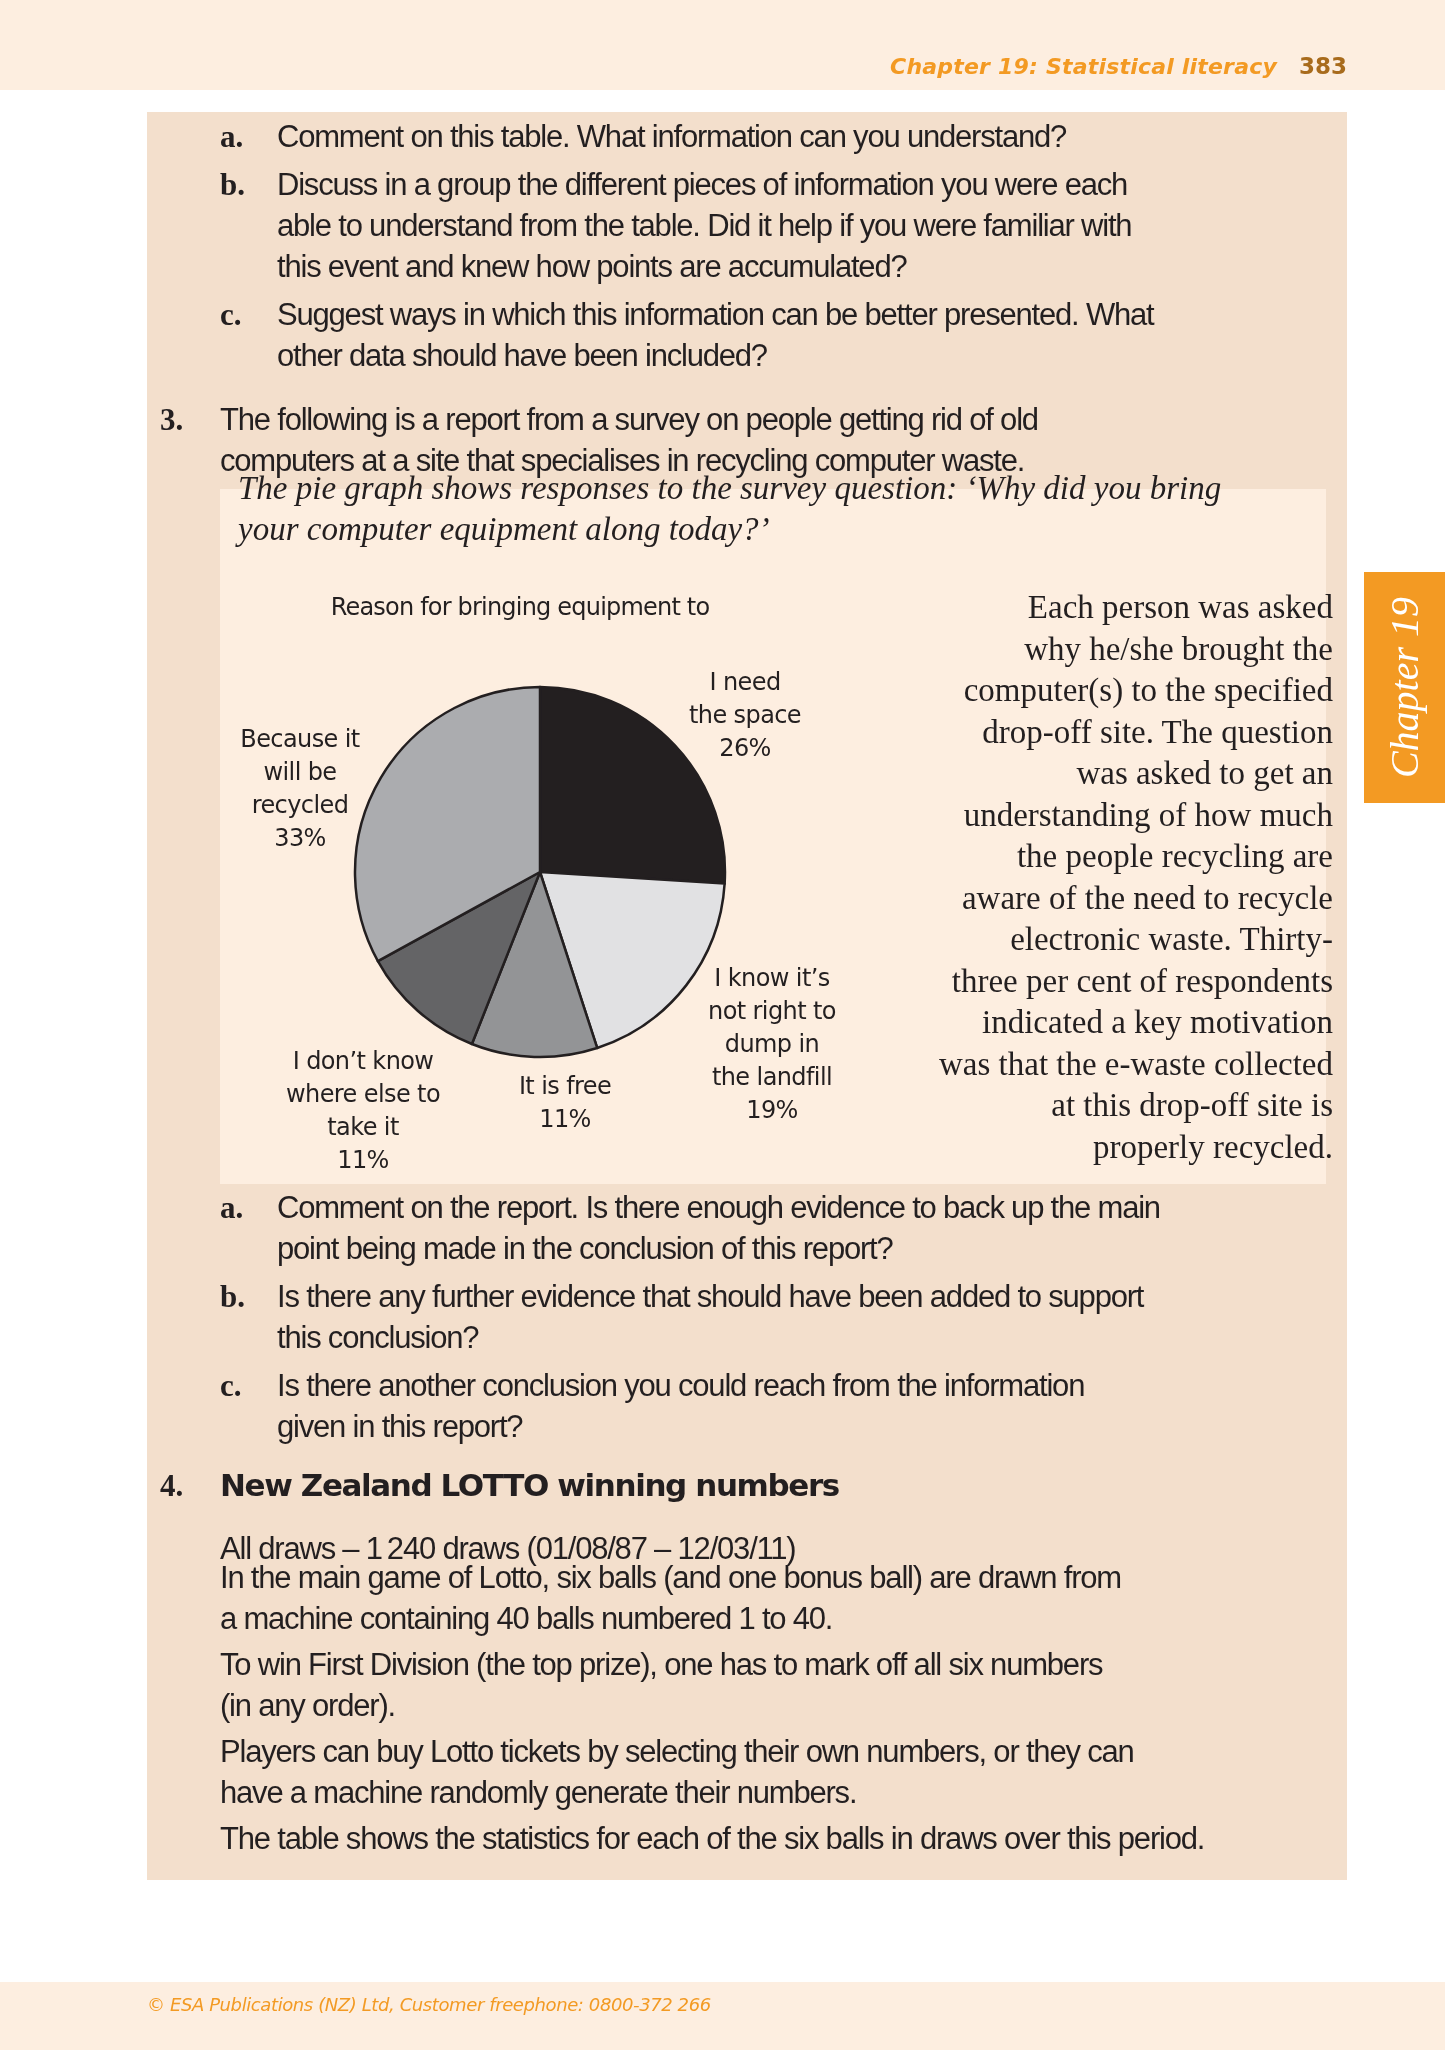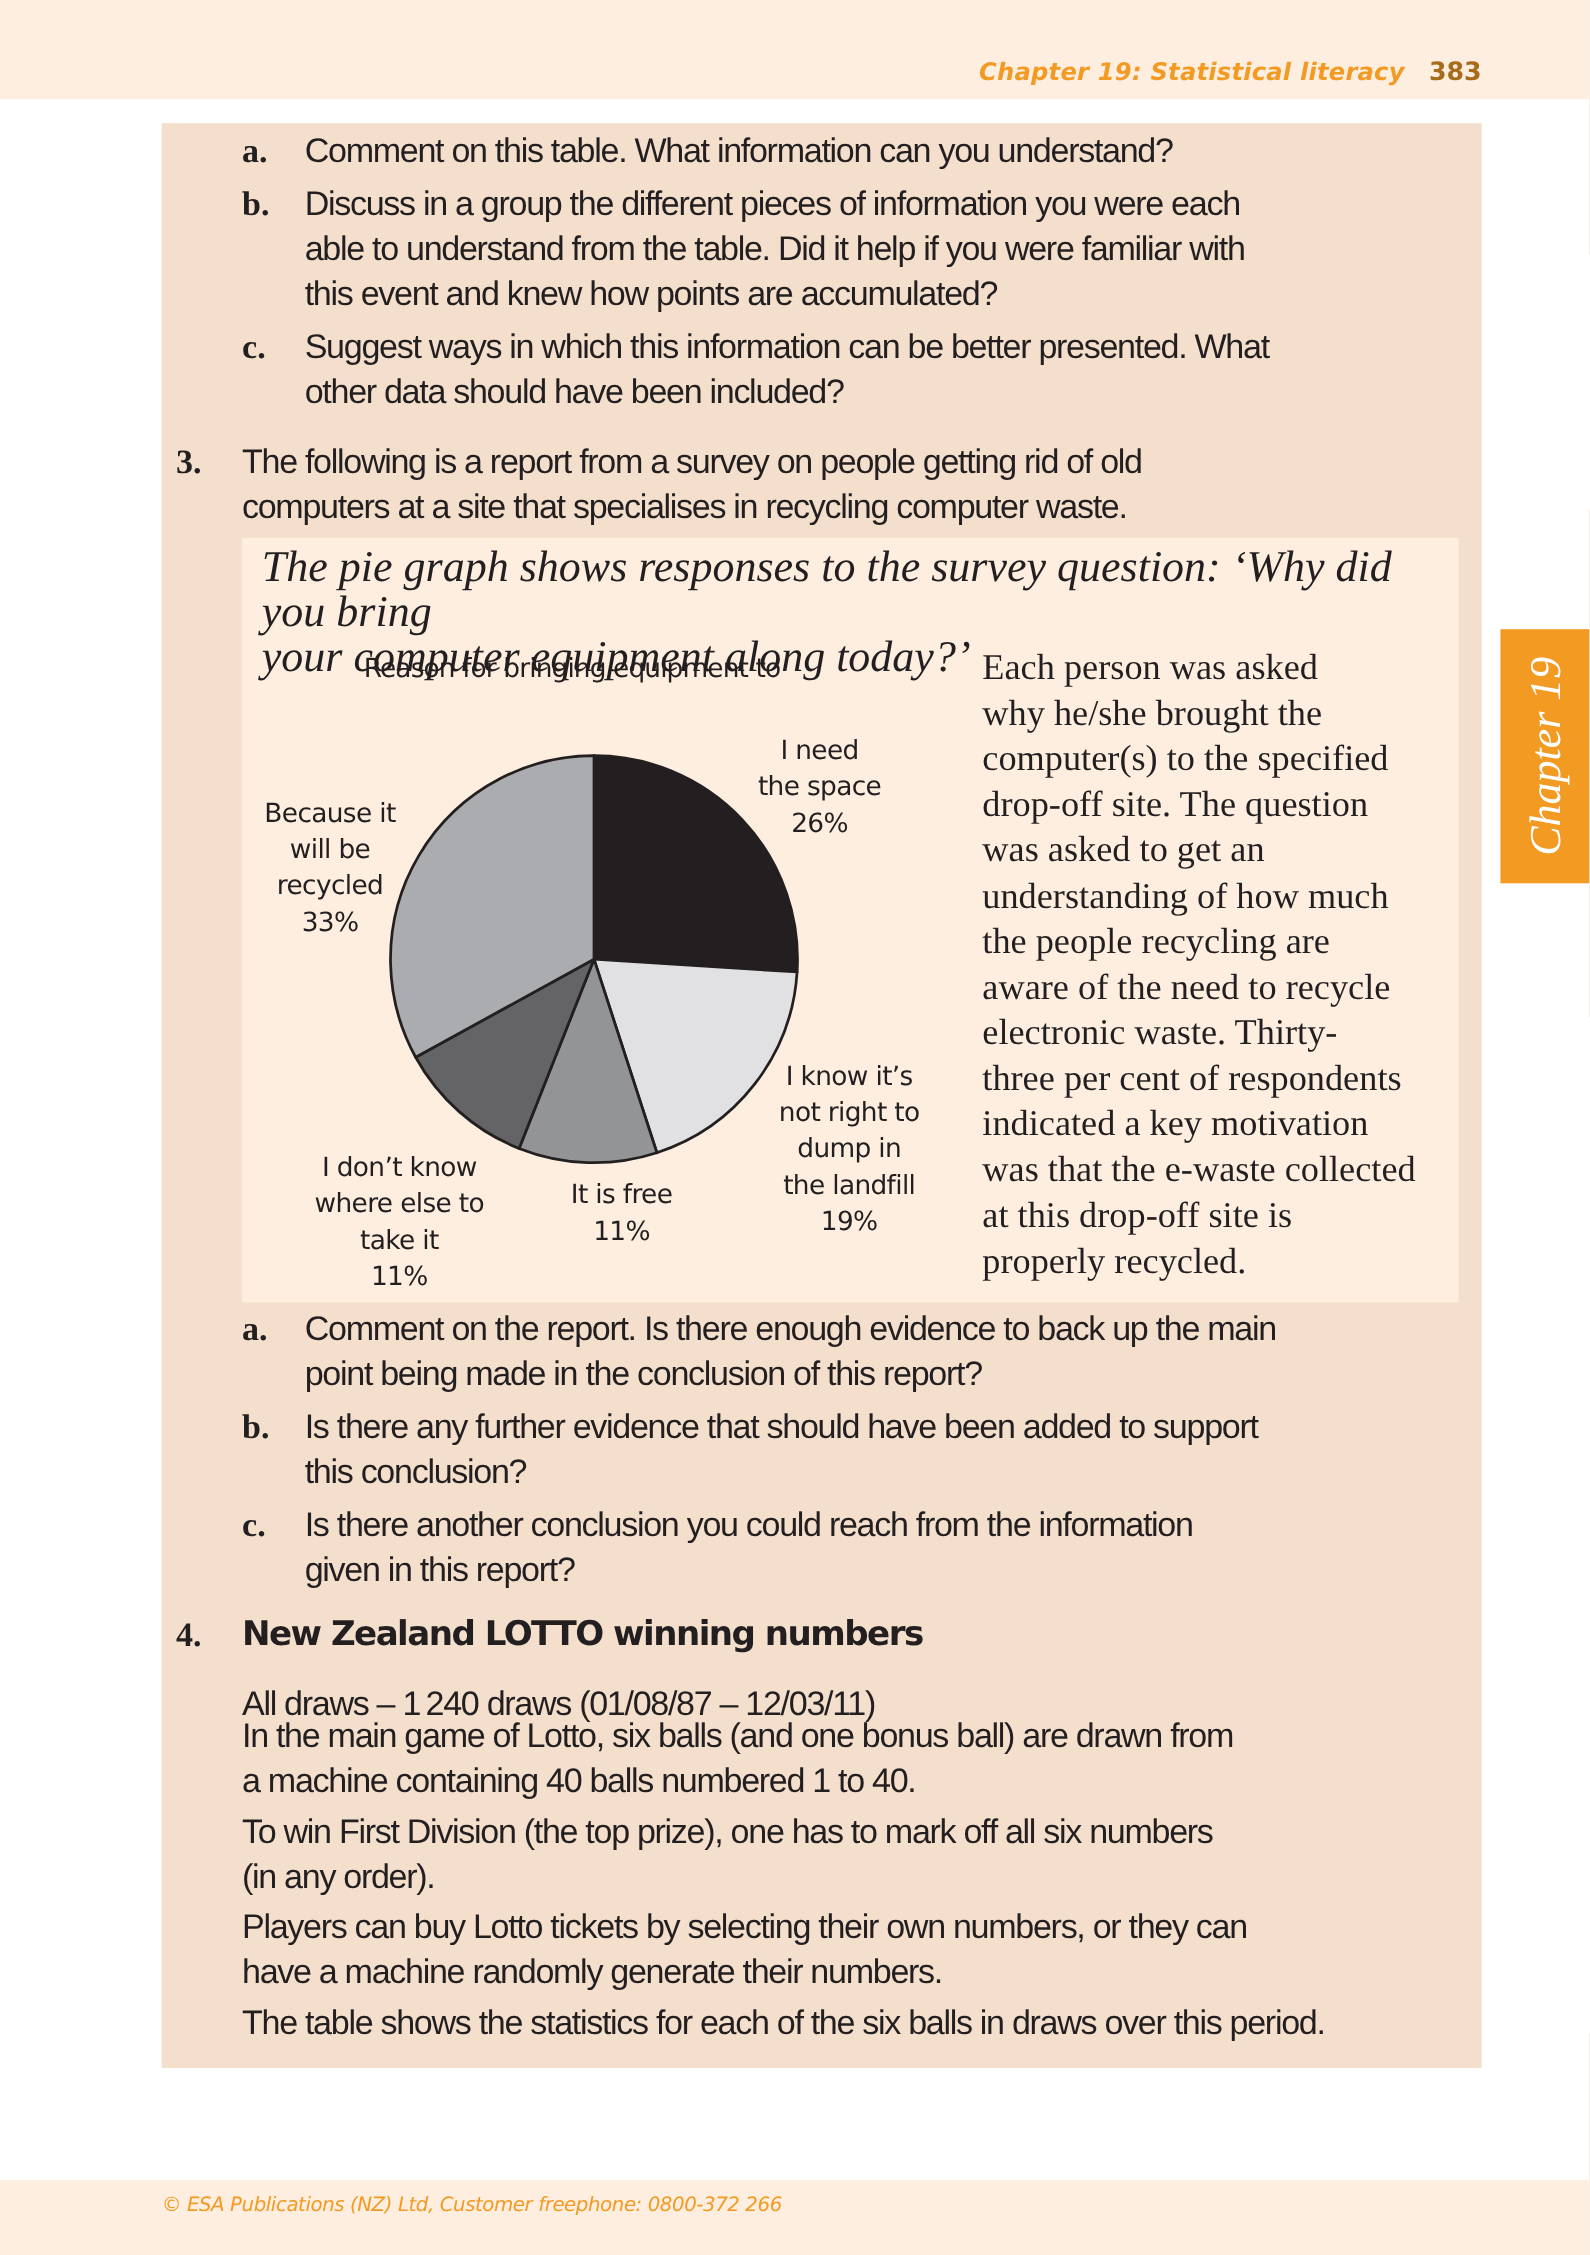--- a/index.html
+++ b/index.html
@@ -46,37 +46,37 @@
   }
   .lbl {
     position: absolute; font-weight: bold; font-size: 31px; line-height: 41px;
     font-family: "Liberation Serif", "DejaVu Serif", serif;
   }
   .inner-box {
     position: absolute; left: 220px; top: 489px; width: 1106px; height: 695px;
     background: #fdeee0;
   }
   .intro-italic {
-    position: absolute; left: 238px; top: 494px; width: 1080px;
+    position: absolute; left: 238px; top: 468px; width: 1080px;
     font-family: "Liberation Serif", "DejaVu Serif", serif; font-style: italic;
-    font-size: 40px; line-height: 41px; color: #231f20;
+    font-size: 33px; line-height: 41px; color: #231f20;
   }
   .pie-title {
     position: absolute; left: 300px; top: 590px; width: 440px; text-align: center;
     font-weight: normal; font-size: 24px; line-height: 34px;
     font-family: "DejaVu Sans", sans-serif; letter-spacing: -0.8px;
   }
   .pie-label {
     position: absolute; text-align: center; font-size: 24px; line-height: 33px;
     font-family: "DejaVu Sans", sans-serif; letter-spacing: -0.6px; color: #231f20;
   }
   .report-text {
     position: absolute; left: 893px; top: 587px; width: 440px;
     font-family: "Liberation Serif", "DejaVu Serif", serif;
-    font-size: 33px; line-height: 41.5px; color: #231f20;
+    font-size: 33px; line-height: 41.5px; color: #231f20; text-align: right;
   }
   .report-text div { white-space: nowrap; }
   .pie-svg { position: absolute; left: 340px; top: 672px; }
   .q4-title {
     position: absolute; left: 220px; top: 1465px; font-weight: bold;
     font-size: 31px; line-height: 41px; font-family: "DejaVu Sans", sans-serif;
     letter-spacing: -1.4px; white-space: nowrap;
   }
   .footer-band {
     position: absolute; left: 0; top: 1982px; width: 1445px; height: 68px;

